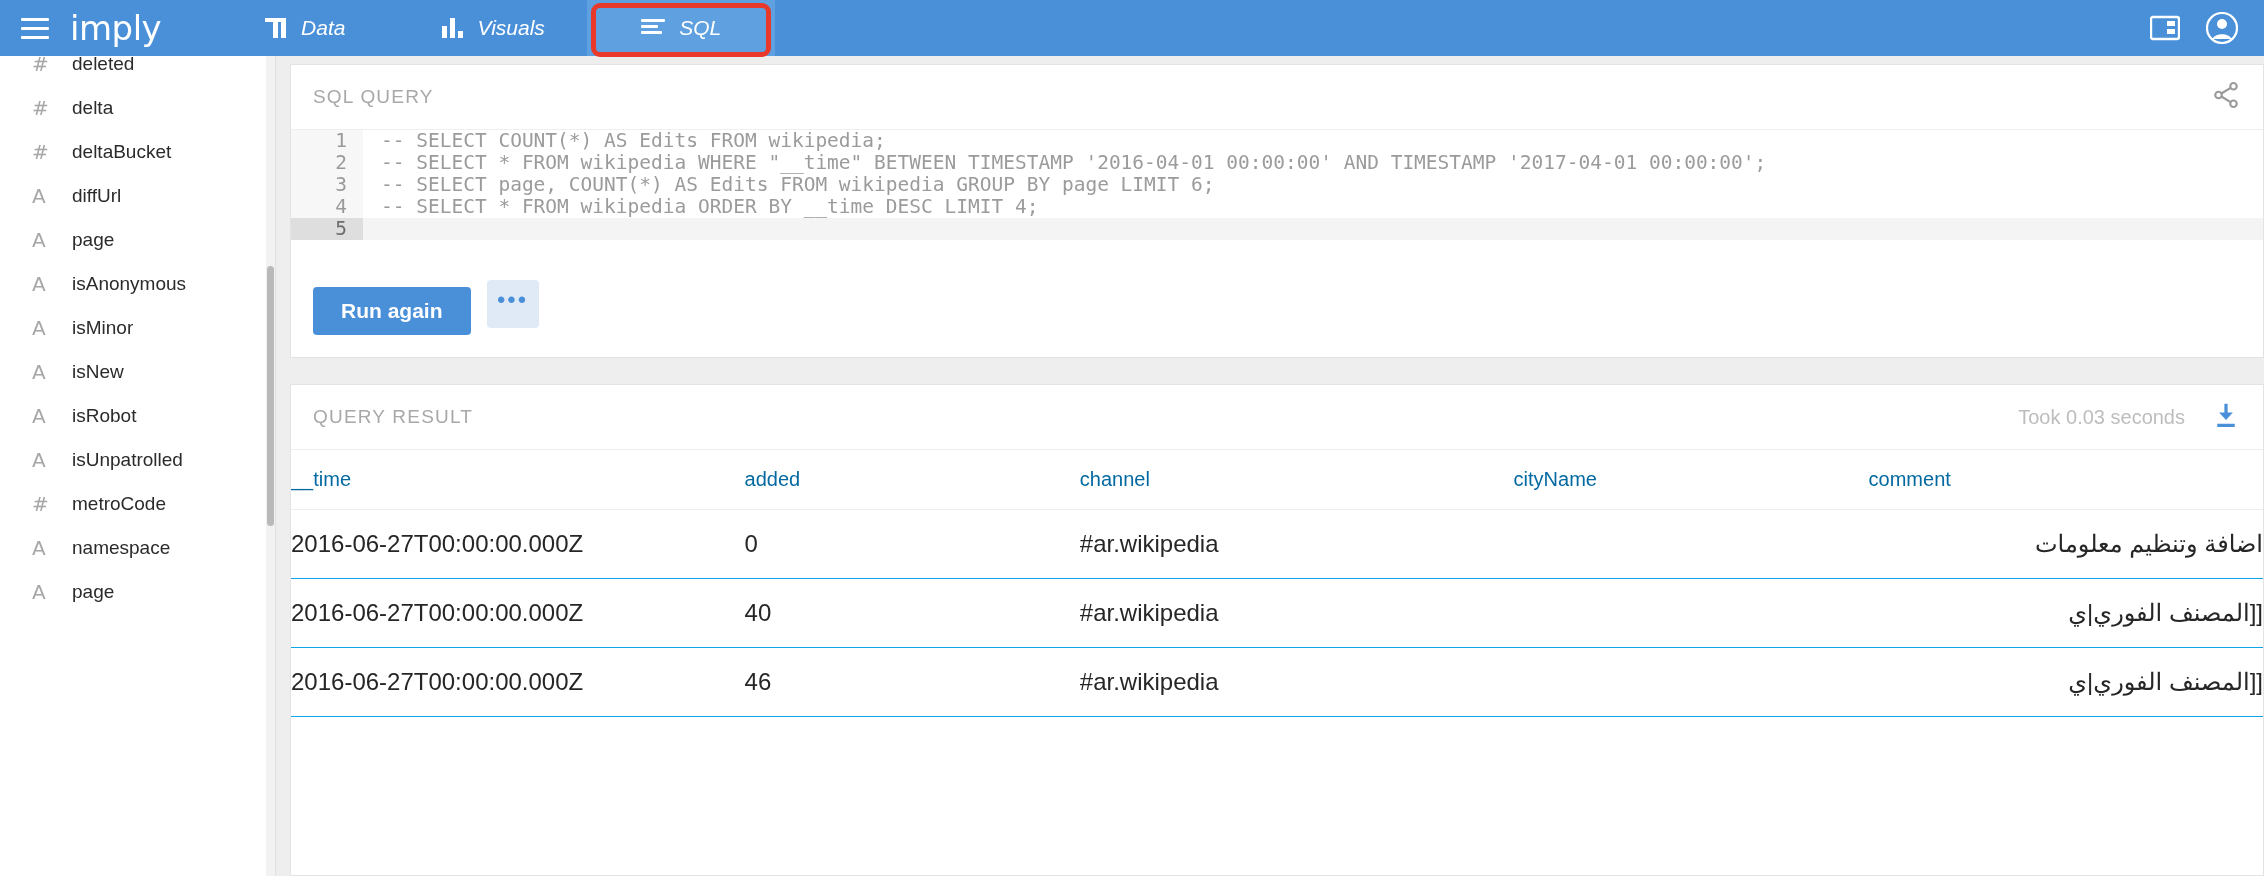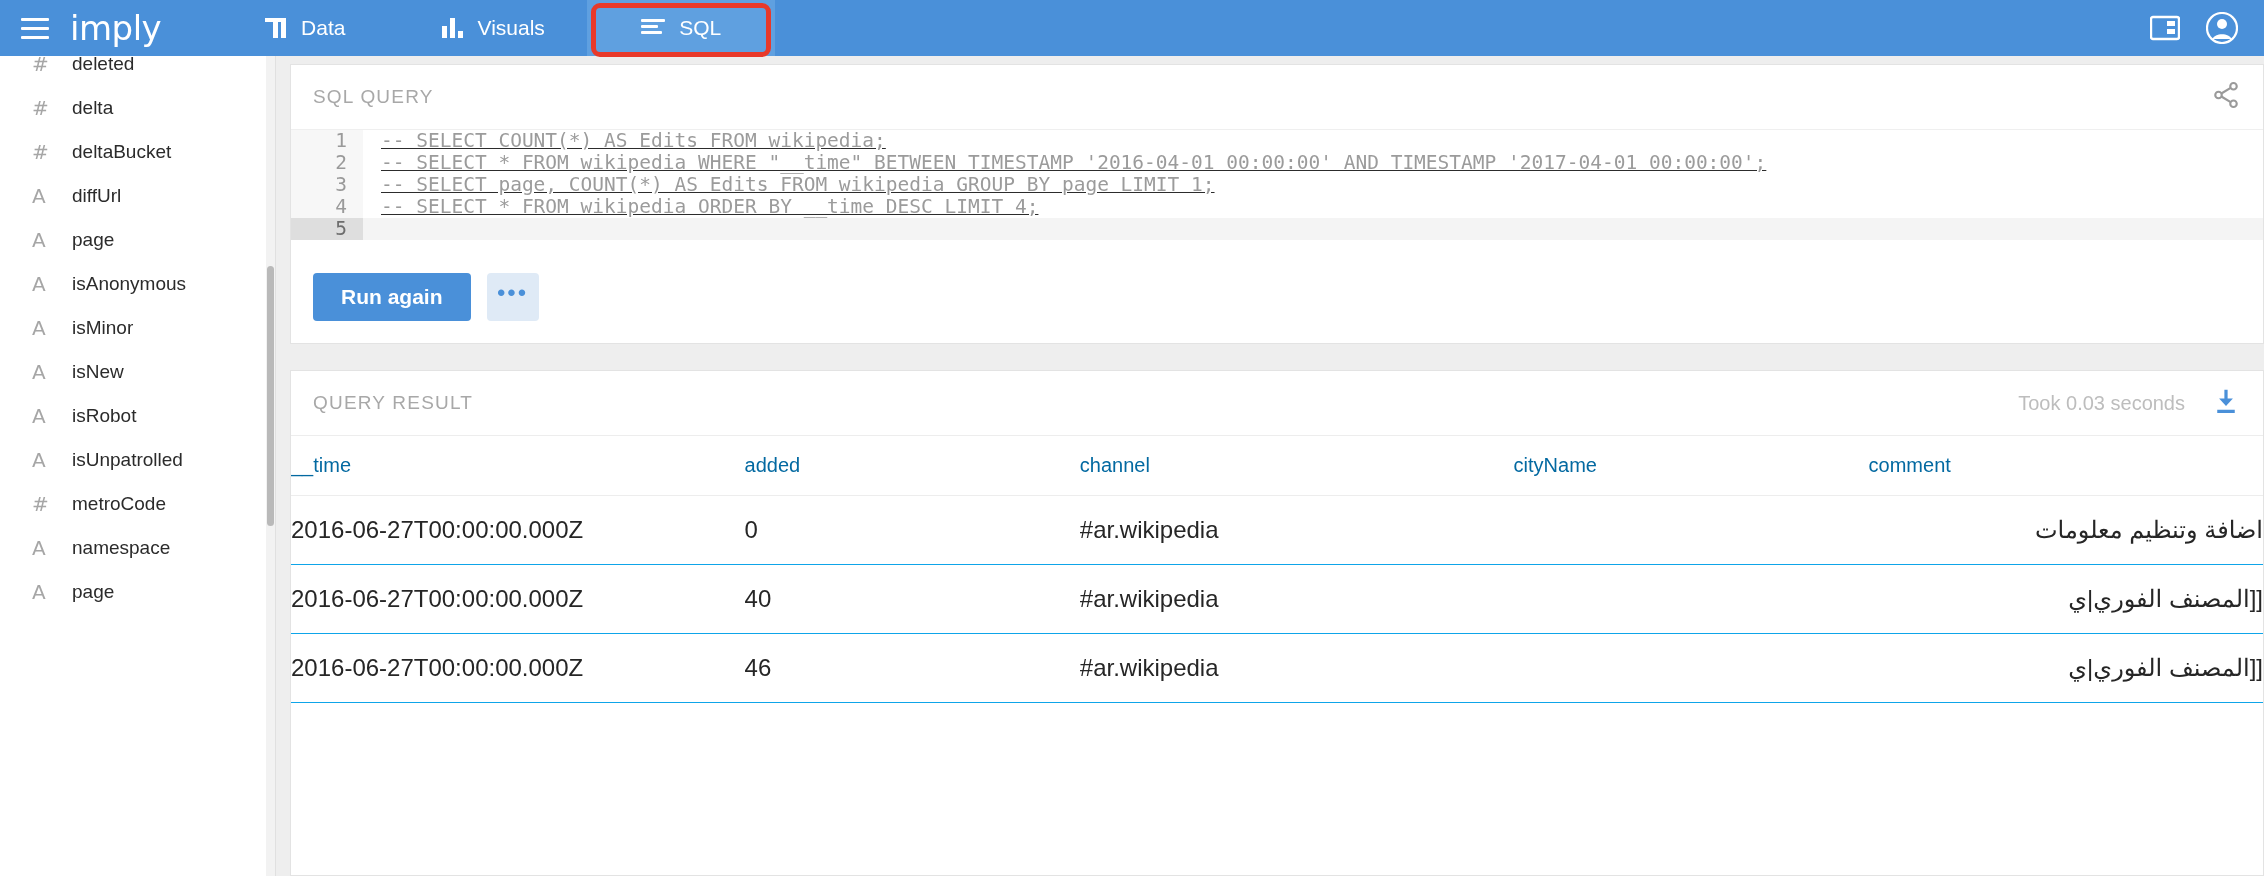--- a/index.html
+++ b/index.html
@@ -24,20 +24,21 @@
   .brand{
     display:flex;align-items:center;padding-right:50px;
     font-size:34px;font-weight:400;color:#fff;letter-spacing:-0.5px;
     font-family:"DejaVu Sans",sans-serif;
   }
   .navtabs{display:flex;align-items:stretch;}
   .navtab{
     display:flex;align-items:center;justify-content:center;gap:14px;
     padding:0 34px;color:#fff;font-size:21px;cursor:pointer;position:relative;
     min-width:120px;
+    font-style:italic;
   }
   .navtab.active{background:#5fa0e0;}
   .navtab.highlight::after{
     content:"";position:absolute;left:4px;right:4px;top:3px;bottom:-1px;
     border:5px solid #e8392a;border-radius:9px;pointer-events:none;
   }
   .icon-data{display:inline-block;width:22px;height:20px;position:relative;}
   .icon-data b{position:absolute;bottom:0;width:5px;background:#fff;}
   .icon-data b:nth-child(1){left:0;height:16px;}
   .icon-data b:nth-child(2){left:8px;height:16px;}
@@ -89,31 +90,32 @@
 
   
   .editor{border-top:1px solid #efefef;}
   .codeline{display:flex;font-family:"DejaVu Sans Mono",monospace;font-size:19.5px;line-height:22px;height:22px;}
   .codeline.cur{background:#f4f4f4;}
   .gutter{
     width:56px;min-width:56px;text-align:right;padding-right:16px;color:#9a9a9a;
     background:#f7f7f7;
   }
   .codeline.cur .gutter{background:#dedede;color:#6d6d6d;}
-  .code{padding-left:18px;white-space:pre;color:#2c2c2c;text-decoration:underline;}
+  .code{padding-left:18px;white-space:pre;color:#2c2c2c;}
   .cmt{color:#9b9b9b;}
   .kw{color:#8b50b5;}
   .num{color:#e8912d;}
   .pad{height:11px;background:#fff;}
 
   .actions{display:flex;align-items:center;gap:16px;padding:22px;background:#fff;}
   .btn-run{
     background:#4a90d9;color:#fff;border:none;border-radius:4px;
     font-size:21px;font-weight:bold;padding:0 28px;height:48px;cursor:pointer;
     font-family:"Liberation Sans",sans-serif;
+    margin-top:14px;
   }
   .btn-more{
     background:#dfeaf6;color:#4a90d9;border:none;border-radius:4px;
     font-size:24px;letter-spacing:2px;width:52px;height:48px;cursor:pointer;line-height:1;
     padding-bottom:10px;
   }
 
   
   .result-card{flex:1;display:flex;flex-direction:column;overflow:hidden;}
   .tbl{width:100%;border-collapse:collapse;table-layout:fixed;}
@@ -272,21 +274,21 @@
             <div class="codeline">
               <div class="gutter">1</div>
               <div class="code"><span class="cmt">-- SELECT COUNT(*) AS Edits FROM wikipedia;</span></div>
             </div>
             <div class="codeline">
               <div class="gutter">2</div>
               <div class="code"><span class="cmt">-- SELECT * FROM wikipedia WHERE "__time" BETWEEN TIMESTAMP '2016-04-01 00:00:00' AND TIMESTAMP '2017-04-01 00:00:00';</span></div>
             </div>
             <div class="codeline">
               <div class="gutter">3</div>
-              <div class="code"><span class="cmt">-- SELECT page, COUNT(*) AS Edits FROM wikipedia GROUP BY page LIMIT 1;</span></div>
+              <div class="code"><span class="cmt">-- SELECT page, COUNT(*) AS Edits FROM wikipedia GROUP BY page LIMIT 6;</span></div>
             </div>
             <div class="codeline">
               <div class="gutter">4</div>
               <div class="code"><span class="cmt">-- SELECT * FROM wikipedia ORDER BY __time DESC LIMIT 4;</span></div>
             </div>
             <div class="codeline cur">
               <div class="gutter">5</div>
             </div>
           </div>
         <div class="pad"></div>

